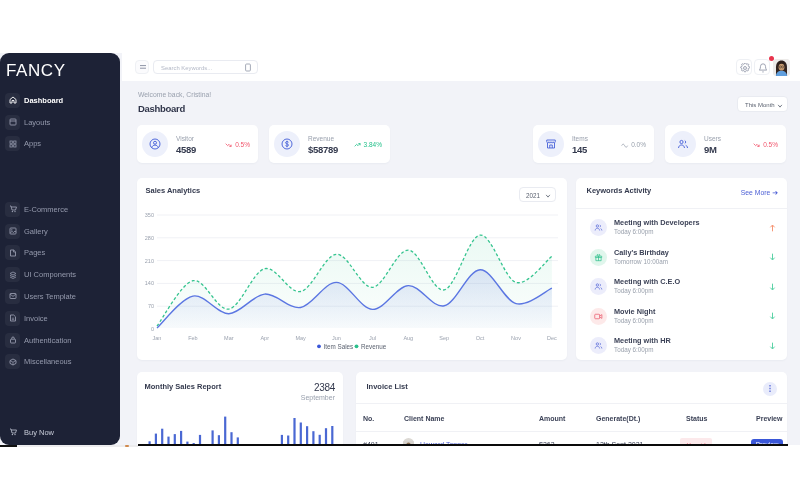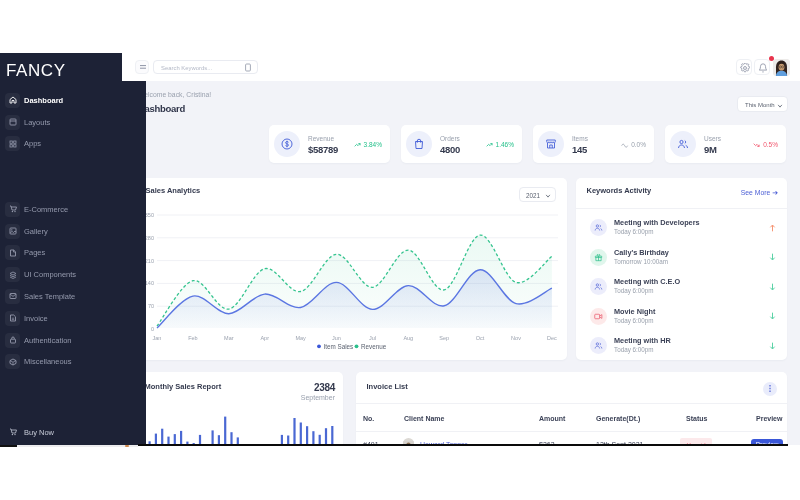--- a/index.html
+++ b/index.html
@@ -1,20 +1,20 @@
 <!DOCTYPE html>
 <html><head>
 <meta charset="utf-8">
 <style>
 * { margin:0; padding:0; box-sizing:border-box; }
 html,body { width:800px; height:500px; background:#fff; font-family:"Liberation Sans", sans-serif; overflow:hidden; }
 .abs { position:absolute; }
 #app { position:absolute; left:0; top:53px; width:800px; height:392px; overflow:hidden; background:#f2f3f8; }
 
-#side { position:absolute; left:0; top:0; width:146px; height:392px; background:#1d2236; }
+#side { position:absolute; left:0; top:0; width:120px; height:392px; background:#1d2236;border-radius:9px; }
 #logo { position:absolute; left:6px; top:7.5px; color:#fff; font-size:17px; font-weight:500; letter-spacing:0.6px; }
 .mi { position:absolute; left:5px; width:112px; height:18px; }
 .mi .ibox { position:absolute; left:0; top:0; width:15px; height:15px; background:rgba(255,255,255,0.05); border-radius:4px; }
 .mi svg { position:absolute; left:3.5px; top:3.5px; }
 .mi .lbl { position:absolute; left:19px; top:3px; font-size:7.5px; color:#959aad; }
 .mi.on .lbl { color:#fff; font-weight:bold; }
 
 #top { position:absolute; left:122px; top:0; width:678px; height:28px; background:#fff; }
 .tbtn { position:absolute; border:1px solid #eceef3; border-radius:4px; background:#fff; }
 
@@ -36,45 +36,46 @@
   <div id="content">
     <div style="position:absolute;left:16px;top:10px;font-size:6.8px;color:#9aa1ae">Welcome back, Cristina!</div>
     <div style="position:absolute;left:16px;top:21.5px;font-size:9.5px;font-weight:bold;color:#30354a;letter-spacing:-0.3px">Dashboard</div>
     <div class="ddl" style="left:615px;top:15px;width:51px;height:16px">
         <span style="position:absolute;left:7px;top:5px;font-size:6px">This Month</span>
         <svg width="6" height="6" viewBox="0 0 8 8" style="position:absolute;right:4.5px;top:5.5px">
           <path d="M1.5 2.5L4 5.5 6.5 2.5" fill="none" stroke="#5b6270" stroke-width="1.1"></path>
         </svg>
       </div>
 
+    <div class="card" style="left:15px;top:44px;width:121px;height:38px">
+      <div style="position:absolute;left:5px;top:6px;width:26px;height:26px;border-radius:50%;background:#edf0fb"></div>
+      <svg width="12" height="12" viewBox="0 0 24 24" style="position:absolute;left:12px;top:13px">
+          <circle cx="12" cy="12" r="10" fill="none" stroke="#3f5ad7" stroke-width="1.8"></circle>
+          <circle cx="12" cy="9.5" r="3" fill="none" stroke="#3f5ad7" stroke-width="1.8"></circle>
+          <path d="M5.5 19.5c.8-3.5 3.2-5.3 6.5-5.3s5.7 1.8 6.5 5.3" fill="none" stroke="#3f5ad7" stroke-width="1.8"></path>
+        </svg>
+      <div class="statlbl" style="position:absolute;left:39px;top:10px">Visitor</div>
+      <div class="statval" style="position:absolute;left:39px;top:18.5px">4589</div>
+      <div class="delta red" style="position:absolute;right:8px;top:16px"><svg width="8" height="6" viewBox="0 0 12 8" style="vertical-align:-0.5px">
+            <path d="M1 2l3 3 2-2 3 3" fill="none" stroke="#f1556c" stroke-width="1.2"></path>
+            <path d="M9.2 3.5L9.2 6.2 6.5 6.2" fill="none" stroke="#f1556c" stroke-width="1.2"></path>
+          </svg> 0.5%</div>
+    </div>
     <div class="card" style="left:147px;top:44px;width:121px;height:38px">
       <div style="position:absolute;left:5px;top:6px;width:26px;height:26px;border-radius:50%;background:#edf0fb"></div>
       <svg width="12" height="12" viewBox="0 0 24 24" style="position:absolute;left:12px;top:13px">
           <circle cx="12" cy="12" r="10" fill="none" stroke="#3f5ad7" stroke-width="1.8"></circle>
           <path d="M15 8.5c-.7-1-1.7-1.3-3-1.3-1.8 0-3 .9-3 2.2 0 1.5 1.4 2 3 2.4 1.6.4 3 .9 3 2.4 0 1.3-1.2 2.2-3 2.2-1.3 0-2.3-.3-3-1.3M12 5.5v13" fill="none" stroke="#3f5ad7" stroke-width="1.7"></path>
         </svg>
       <div class="statlbl" style="position:absolute;left:39px;top:10px">Revenue</div>
       <div class="statval" style="position:absolute;left:39px;top:18.5px">$58789</div>
       <div class="delta green" style="position:absolute;right:8px;top:16px"><svg width="8" height="6" viewBox="0 0 12 8" style="vertical-align:-0.5px">
             <path d="M1 6l3-3 2 2 3-3" fill="none" stroke="#23c08a" stroke-width="1.2"></path>
             <path d="M9.2 4.5L9.2 1.8 6.5 1.8" fill="none" stroke="#23c08a" stroke-width="1.2"></path>
           </svg> 3.84%</div>
-    </div>
-    <div class="card" style="left:279px;top:44px;width:121px;height:38px">
-      <div style="position:absolute;left:5px;top:6px;width:26px;height:26px;border-radius:50%;background:#edf0fb"></div>
-      <svg width="12" height="12" viewBox="0 0 24 24" style="position:absolute;left:12px;top:13px">
-          <path d="M5 7h14l-1 14H6z" fill="none" stroke="#3f5ad7" stroke-width="1.8"></path>
-          <path d="M8.5 9.5V6a3.5 3.5 0 017 0v3.5" fill="none" stroke="#3f5ad7" stroke-width="1.8"></path>
-        </svg>
-      <div class="statlbl" style="position:absolute;left:39px;top:10px">Orders</div>
-      <div class="statval" style="position:absolute;left:39px;top:18.5px">4800</div>
-      <div class="delta green" style="position:absolute;right:8px;top:16px"><svg width="8" height="6" viewBox="0 0 12 8" style="vertical-align:-0.5px">
-            <path d="M1 6l3-3 2 2 3-3" fill="none" stroke="#23c08a" stroke-width="1.2"></path>
-            <path d="M9.2 4.5L9.2 1.8 6.5 1.8" fill="none" stroke="#23c08a" stroke-width="1.2"></path>
-          </svg> 1.46%</div>
     </div>
     <div class="card" style="left:411px;top:44px;width:121px;height:38px">
       <div style="position:absolute;left:5px;top:6px;width:26px;height:26px;border-radius:50%;background:#edf0fb"></div>
       <svg width="12" height="12" viewBox="0 0 24 24" style="position:absolute;left:12px;top:13px">
           <path d="M3.5 4h17v3.5c0 1.3-1 2.3-2.1 2.3s-2.1-1-2.1-2.3c0 1.3-1 2.3-2.1 2.3S12 8.8 12 7.5c0 1.3-1 2.3-2.1 2.3S7.7 8.8 7.7 7.5c0 1.3-1 2.3-2.1 2.3S3.5 8.8 3.5 7.5zM5 10v10h14V10M9.5 20v-6h5v6" fill="none" stroke="#3f5ad7" stroke-width="1.7"></path>
         </svg>
       <div class="statlbl" style="position:absolute;left:39px;top:10px">Items</div>
       <div class="statval" style="position:absolute;left:39px;top:18.5px">145</div>
       <div class="delta gray" style="position:absolute;right:8px;top:16px"><svg width="8" height="6" viewBox="0 0 12 8" style="vertical-align:-0.5px">
             <path d="M1 5c1.5-3 3-3 4.5 0s3 3 4.5 0" fill="none" stroke="#98a0ac" stroke-width="1.2"></path>
@@ -209,21 +210,21 @@
         </svg>
       <div class="act-t" style="position:absolute;left:38px;top:158.3px">Meeting with HR</div>
       <div class="act-s" style="position:absolute;left:38px;top:168.1px">Today 6:00pm</div>
       <svg width="7" height="8" viewBox="0 0 10 12" style="position:absolute;left:193px;top:163.5px">
           <path d="M5 1v9M1.8 7L5 10.5 8.2 7" fill="none" stroke="#4fcf9f" stroke-width="1.4"></path>
         </svg>
     </div>
 
     <div class="card" style="left:15px;top:291px;width:206px;height:90px">
       <div style="position:absolute;left:7.5px;top:9.5px;font-size:7.5px;font-weight:bold;color:#343a4e">Monthly Sales Report</div>
-      <div style="position:absolute;right:8px;top:10px;font-size:10px;font-weight:bold;color:#343a4e;letter-spacing:-0.3px">2384</div>
+      <div style="position:absolute;right:8px;top:10px;font-size:10px;font-weight:normal;color:#343a4e;letter-spacing:-0.3px">2384</div>
       <div style="position:absolute;right:8px;top:22px;font-size:7px;color:#9aa1ae">September</div>
       <svg width="206" height="73" viewBox="0 0 206 73" style="position:absolute;left:0;top:0">
           <rect x="11.5" y="69.3" width="2.2" height="2.7" fill="#4a68d3"></rect>
           <rect x="17.8" y="61.6" width="2.2" height="10.4" fill="#4a68d3"></rect>
           <rect x="24.1" y="56.7" width="2.2" height="15.3" fill="#4a68d3"></rect>
           <rect x="30.4" y="64.6" width="2.2" height="7.4" fill="#4a68d3"></rect>
           <rect x="36.7" y="62.1" width="2.2" height="9.9" fill="#4a68d3"></rect>
           <rect x="43.0" y="58.9" width="2.2" height="13.1" fill="#4a68d3"></rect>
           <rect x="49.3" y="69.6" width="2.2" height="2.4" fill="#4a68d3"></rect>
           <rect x="55.6" y="71.0" width="2.2" height="1.0" fill="#4a68d3"></rect>
@@ -331,21 +332,21 @@
           <path d="M4 1L7 2.5 4 4 1 2.5zM1 4.3L4 5.8l3-1.5M1 6L4 7.5 7 6" fill="none" stroke="#959aad" stroke-width="0.8"></path>
         </svg>
         <div class="lbl">UI Components</div>
       </div>
     <div class="mi" style="top:235.9px">
         <div class="ibox"></div>
         <svg width="8" height="8" viewBox="0 0 8 8">
           <rect x="1" y="1.5" width="6" height="5" rx="0.6" fill="none" stroke="#959aad" stroke-width="0.9"></rect>
           <path d="M1 2l3 2.4L7 2" fill="none" stroke="#959aad" stroke-width="0.8"></path>
         </svg>
-        <div class="lbl">Sales Template</div>
+        <div class="lbl">Users Template</div>
       </div>
     <div class="mi" style="top:257.7px">
         <div class="ibox"></div>
         <svg width="8" height="8" viewBox="0 0 8 8">
           <path d="M1.5 1h3.2L6.5 2.8V7h-5z" fill="none" stroke="#959aad" stroke-width="0.9"></path>
           <path d="M2.8 4.2h2.4M2.8 5.6h2.4" stroke="#959aad" stroke-width="0.7"></path>
         </svg>
         <div class="lbl">Invoice</div>
       </div>
     <div class="mi" style="top:279.5px">

